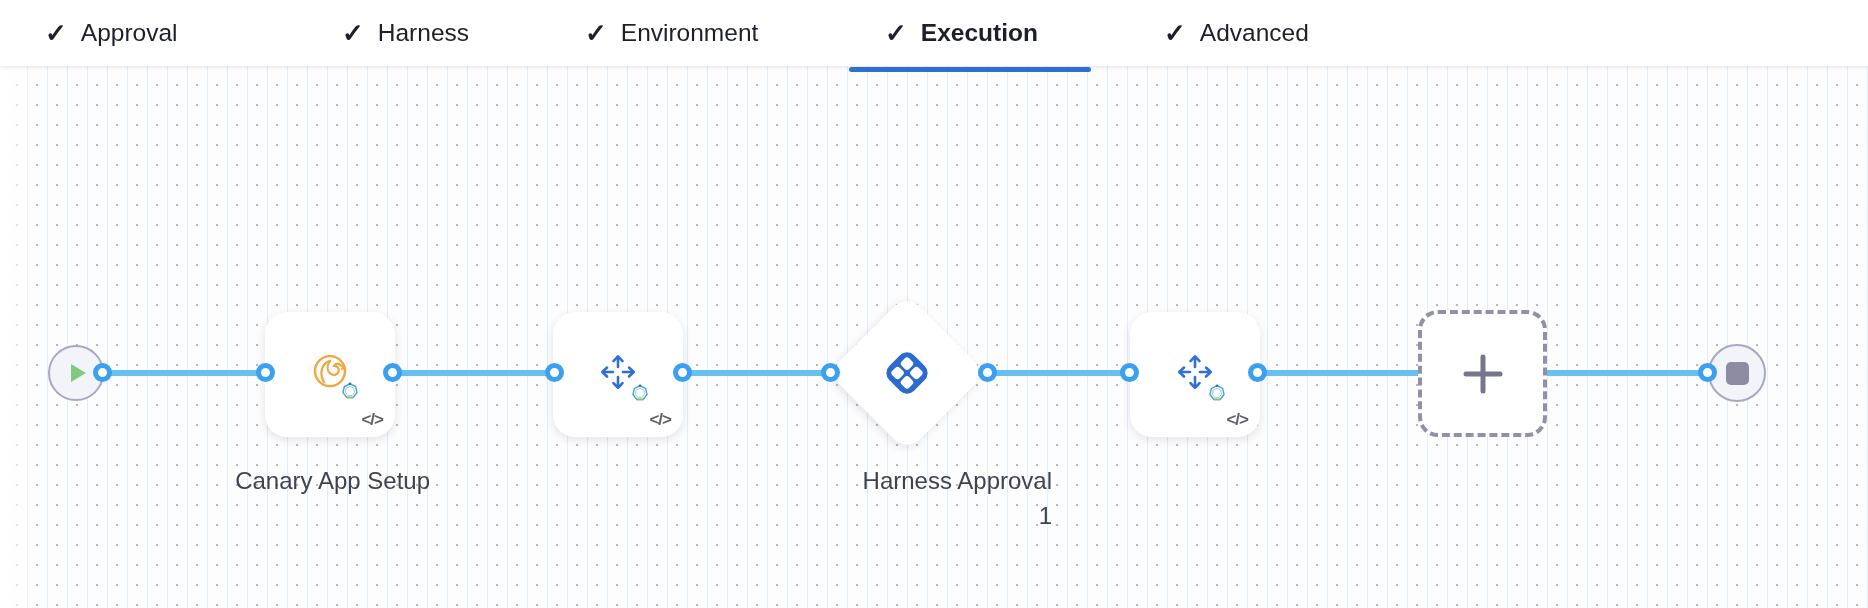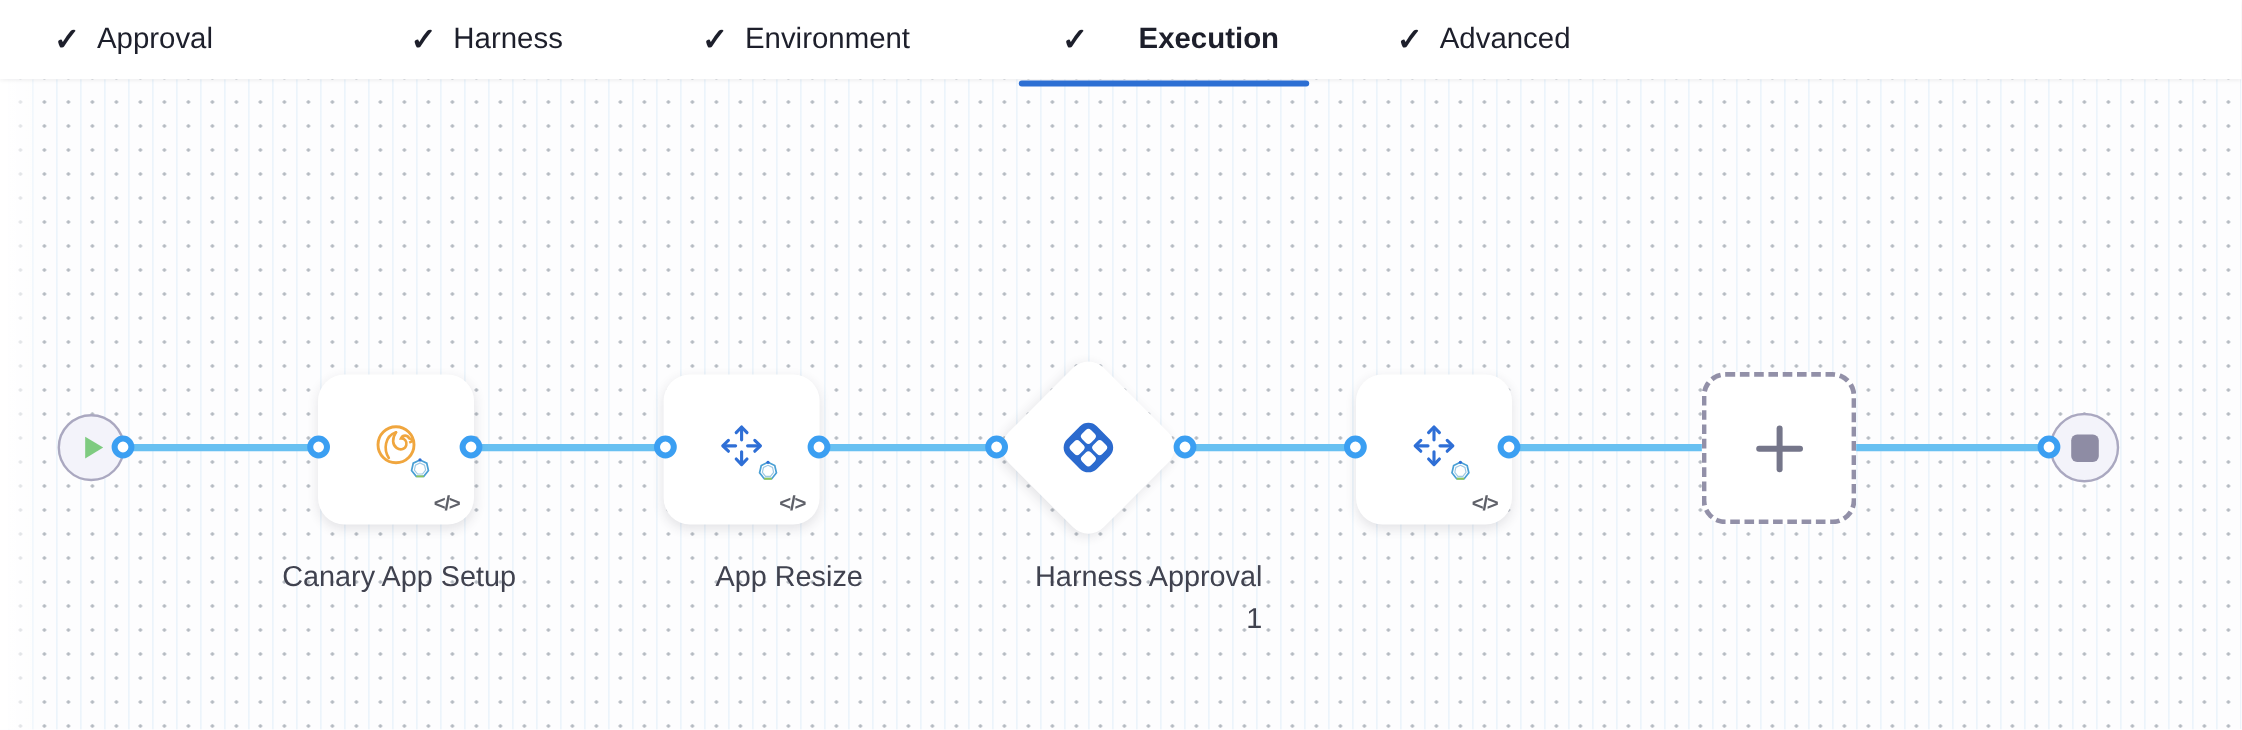--- a/index.html
+++ b/index.html
@@ -16,21 +16,21 @@
   .tab{
     position:absolute;top:0;height:66px;display:flex;align-items:center;gap:14px;
     cursor:pointer;
   }
   .tab .check{font-size:26px;font-weight:700;color:#1d1f2b;line-height:1;}
   .tab .tab-label{font-size:24.5px;color:#1d1f2b;}
   .tab-overview{left:45px;}
   .tab-service{left:342px;}
   .tab-environment{left:585px;}
   .tab-execution{left:885px;}
-  .tab-execution .tab-label{font-weight:700;margin-left:28px;}
+  .tab-execution .tab-label{font-weight:700;}
   .tab-advanced{left:1164px;}
   .tab-underline{
     position:absolute;left:849px;top:67px;width:242px;height:5px;
     background:#2d6fd3;border-radius:3px;z-index:31;
   }
   
   .canvas{
     position:absolute;left:0;top:66px;width:1868px;height:542px;
     background-color:#fdfdfe;
     background-image:
@@ -238,17 +238,16 @@
   <div class="ring r3"></div>
   <div class="ring r4"></div>
   <div class="ring r5"></div>
   <div class="ring r6"></div>
   <div class="ring r7"></div>
   <div class="ring r8"></div>
   <div class="ring r9"></div>
   <div class="ring r10"></div>
 
   <div class="node-label lbl-canary">Canary App Setup</div>
-  <div class="node-label lbl-resize1">App Resize</div>
   <div class="node-label lbl-approval">Harness Approval 1</div>
 
   <div class="left-fade"></div>
 </div>
 
 </body></html>

